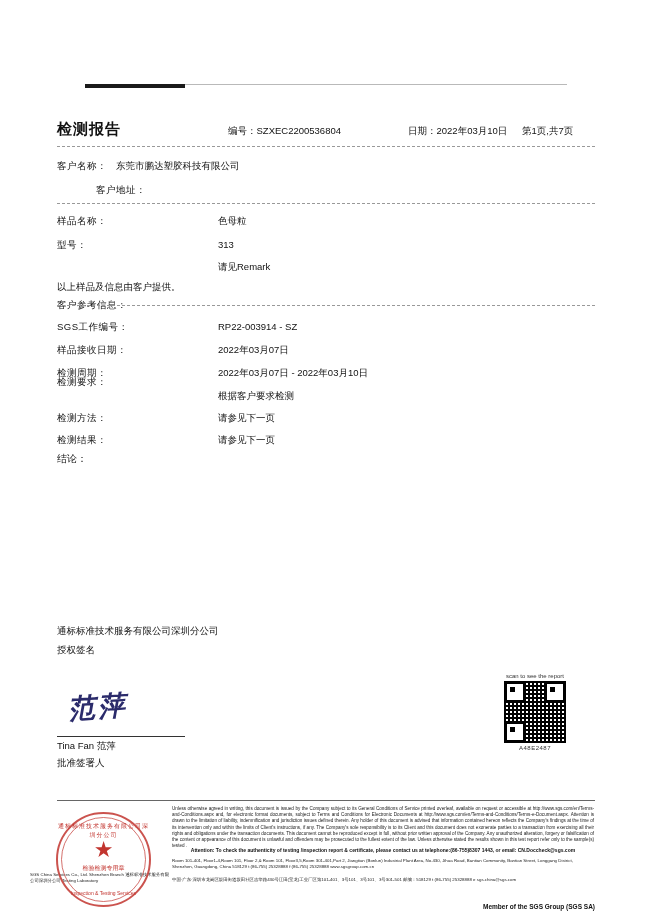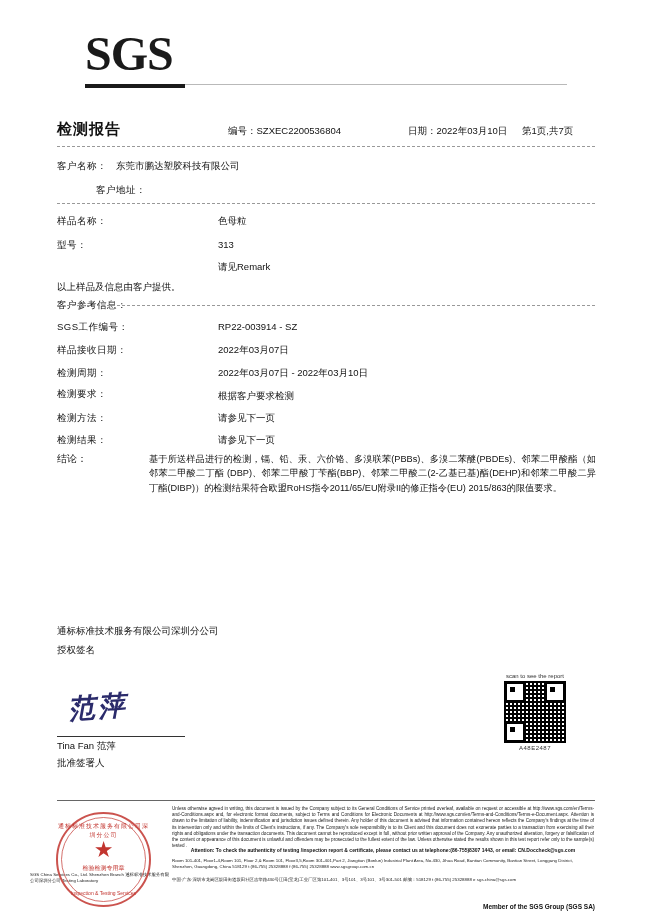--- a/index.html
+++ b/index.html
@@ -349,21 +349,20 @@
     font-size: 4.4px;
     line-height: 1.4;
     color: #222;
   }
 </style>
 </head>
 <body>
 
 <div class="page">
 
-  <div class="logo">SGS</div>
   <div class="logo-underline"></div>
   <div class="logo-bar-right"></div>
 
   <div class="doc-title">检测报告</div>
   <div class="hdr-no">编号：SZXEC2200536804</div>
   <div class="hdr-date">日期：2022年03月10日</div>
   <div class="hdr-page">第1页,共7页</div>
 
   <div class="rule" style="top:146px;"></div>
 
@@ -389,31 +388,30 @@
 
   <div class="fld fld-label" style="top:321px;text-align:center;">SGS工作编号：</div>
   <div class="fld fld-value" style="top:321px;">RP22-003914 - SZ</div>
 
   <div class="fld fld-label" style="top:344px;">样品接收日期：</div>
   <div class="fld fld-value" style="top:344px;">2022年03月07日</div>
 
   <div class="fld fld-label" style="top:367px;">检测周期：</div>
   <div class="fld fld-value" style="top:367px;">2022年03月07日 - 2022年03月10日</div>
 
-  <div class="fld fld-label" style="top:388px;">检测要求：</div>
+  <div class="fld fld-label" style="top:376px;">检测要求：</div>
   <div class="fld fld-value" style="top:390px;">根据客户要求检测</div>
 
   <div class="fld fld-label" style="top:412px;">检测方法：</div>
   <div class="fld fld-value" style="top:412px;">请参见下一页</div>
 
   <div class="fld fld-label" style="top:434px;">检测结果：</div>
   <div class="fld fld-value" style="top:434px;">请参见下一页</div>
 
   <div class="concl-label">结论：</div>
-  <div class="concl-text">基于所送样品进行的检测，镉、铅、汞、六价铬、多溴联苯(PBBs)、多溴二苯醚(PBDEs)、邻苯二甲酸酯（如邻苯二甲酸二丁酯 (DBP)、邻苯二甲酸丁苄酯(BBP)、邻苯二甲酸二(2-乙基已基)酯(DEHP)和邻苯二甲酸二异丁酯(DIBP)）的检测结果符合欧盟RoHS指令2011/65/EU附录II的修正指令(EU) 2015/863的限值要求。</div>
 
   <div class="company">通标标准技术服务有限公司深圳分公司</div>
   <div class="auth">授权签名</div>
 
   <div class="sig-img">范萍</div>
   <div class="sig-line"></div>
   <div class="sig-name">Tina Fan 范萍</div>
   <div class="sig-role">批准签署人</div>
 
   <div class="qr-wrap">

